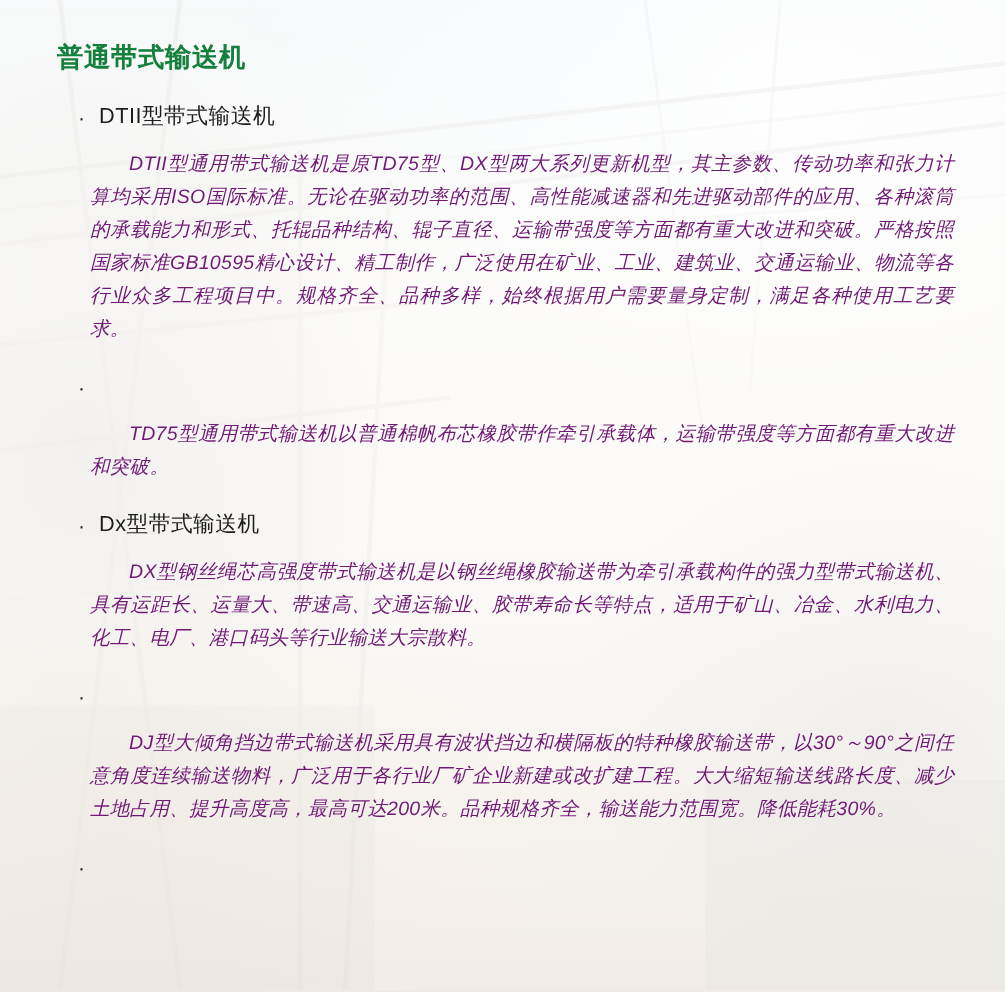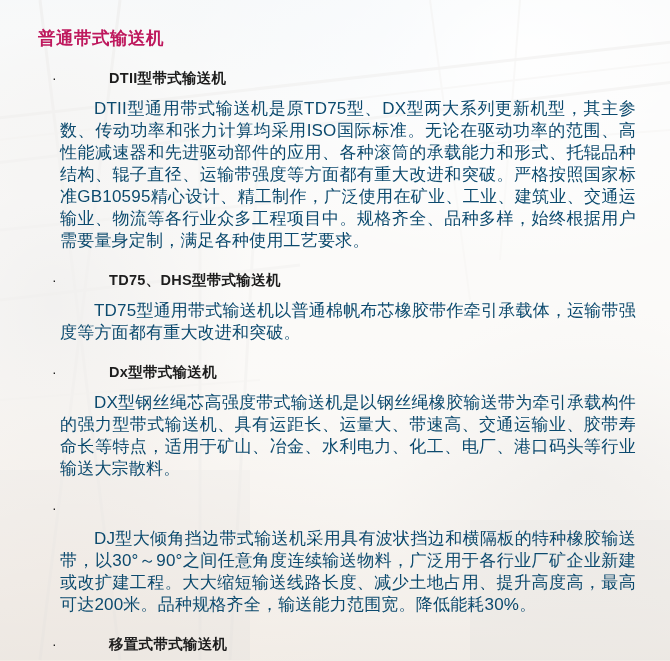--- a/index.html
+++ b/index.html
@@ -52,21 +52,21 @@
   }
   #content {
     position: absolute;
     inset: 0;
     padding: 18px 30px 0 38px;
     box-sizing: border-box;
   }
   .doc-title {
     font-size: 17.5px;
     font-weight: bold;
-    color: #be185d;
+    color: #15803d;
     letter-spacing: 0.5px;
     margin: 8px 0 18px 0;
   }
   .section {
     margin-bottom: 4px;
   }
   .heading-row {
     display: flex;
     align-items: flex-start;
     margin: 18px 0 10px 14px;
@@ -74,34 +74,34 @@
   .bullet {
     width: 14px;
     flex: 0 0 14px;
     color: #222;
     font-size: 14px;
     line-height: 20px;
     text-align: left;
   }
   .heading-text {
     font-size: 14.5px;
-    font-weight: bold;
+    font-weight: normal;
     color: #1d1d1d;
     line-height: 20px;
     letter-spacing: 0.3px;
-    margin-left: 43px;
   }
   .para {
-    font-size: 17px;
+    font-size: 13px;
     line-height: 22px;
-    color: #0c4a6e;
+    color: #701a75;
     text-align: justify;
     text-indent: 2em;
     margin: 0 4px 0 22px;
     letter-spacing: 0.2px;
+    font-style: italic;
   }
 </style>
 </head>
 <body>
 
 <div id="page">
 
   <div id="bg"></div>
 
   <svg id="truss" viewBox="0 0 670 661" preserveAspectRatio="none">
@@ -138,21 +138,20 @@
       <div class="heading-row">
         <span class="bullet">·</span>
         <span class="heading-text">DTII型带式输送机</span>
       </div>
       <p class="para">DTII型通用带式输送机是原TD75型、DX型两大系列更新机型，其主参数、传动功率和张力计算均采用ISO国际标准。无论在驱动功率的范围、高性能减速器和先进驱动部件的应用、各种滚筒的承载能力和形式、托辊品种结构、辊子直径、运输带强度等方面都有重大改进和突破。严格按照国家标准GB10595精心设计、精工制作，广泛使用在矿业、工业、建筑业、交通运输业、物流等各行业众多工程项目中。规格齐全、品种多样，始终根据用户需要量身定制，满足各种使用工艺要求。</p>
     </div>
 
     <div class="section">
       <div class="heading-row">
         <span class="bullet">·</span>
-        <span class="heading-text">TD75、DHS型带式输送机</span>
       </div>
       <p class="para">TD75型通用带式输送机以普通棉帆布芯橡胶带作牵引承载体，运输带强度等方面都有重大改进和突破。</p>
     </div>
 
     <div class="section">
       <div class="heading-row">
         <span class="bullet">·</span>
         <span class="heading-text">Dx型带式输送机</span>
       </div>
       <p class="para">DX型钢丝绳芯高强度带式输送机是以钢丝绳橡胶输送带为牵引承载构件的强力型带式输送机、具有运距长、运量大、带速高、交通运输业、胶带寿命长等特点，适用于矿山、冶金、水利电力、化工、电厂、港口码头等行业输送大宗散料。</p>
@@ -161,18 +160,17 @@
     <div class="section">
       <div class="heading-row">
         <span class="bullet">·</span>
       </div>
       <p class="para">DJ型大倾角挡边带式输送机采用具有波状挡边和横隔板的特种橡胶输送带，以30°～90°之间任意角度连续输送物料，广泛用于各行业厂矿企业新建或改扩建工程。大大缩短输送线路长度、减少土地占用、提升高度高，最高可达200米。品种规格齐全，输送能力范围宽。降低能耗30%。</p>
     </div>
 
     <div class="section">
       <div class="heading-row">
         <span class="bullet">·</span>
-        <span class="heading-text">移置式带式输送机</span>
       </div>
     </div>
 
   </div>
 </div>
 
 </body></html>

